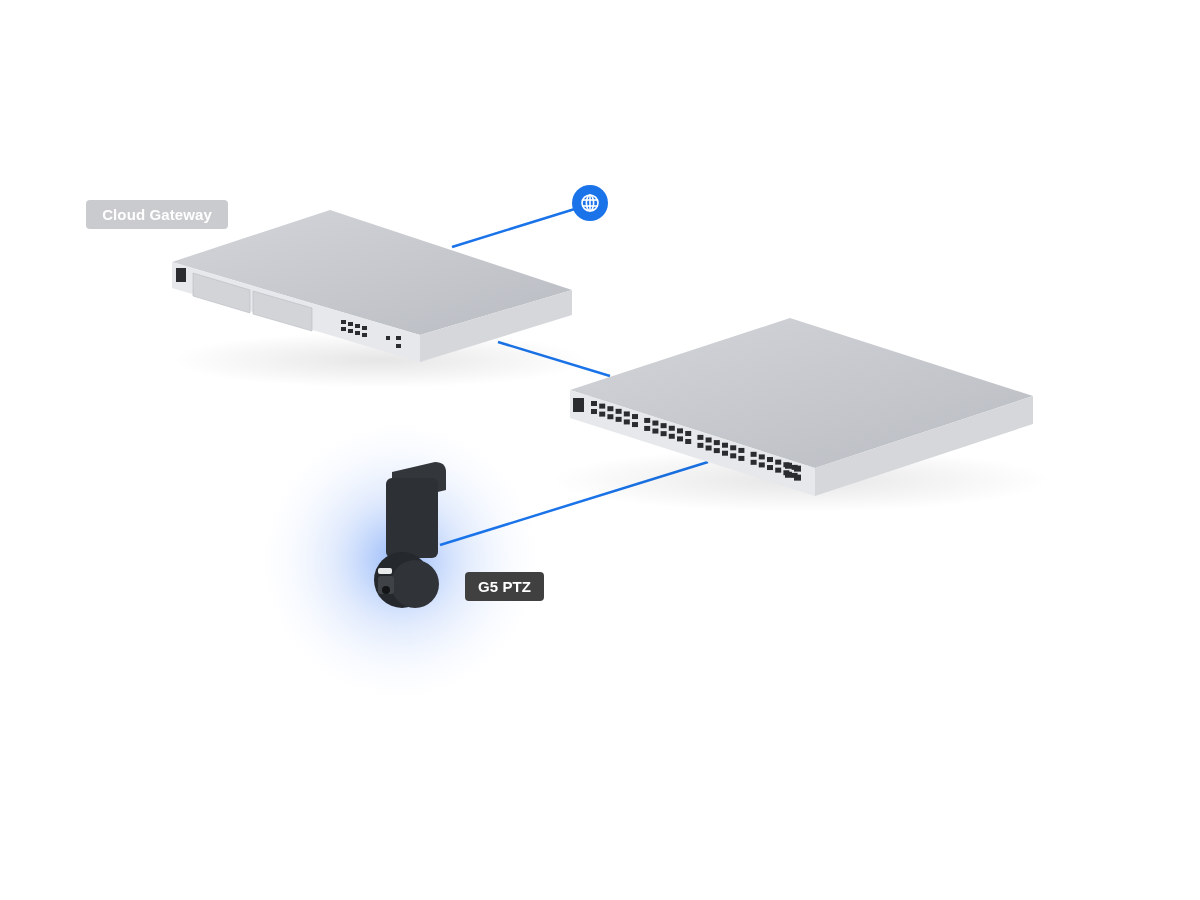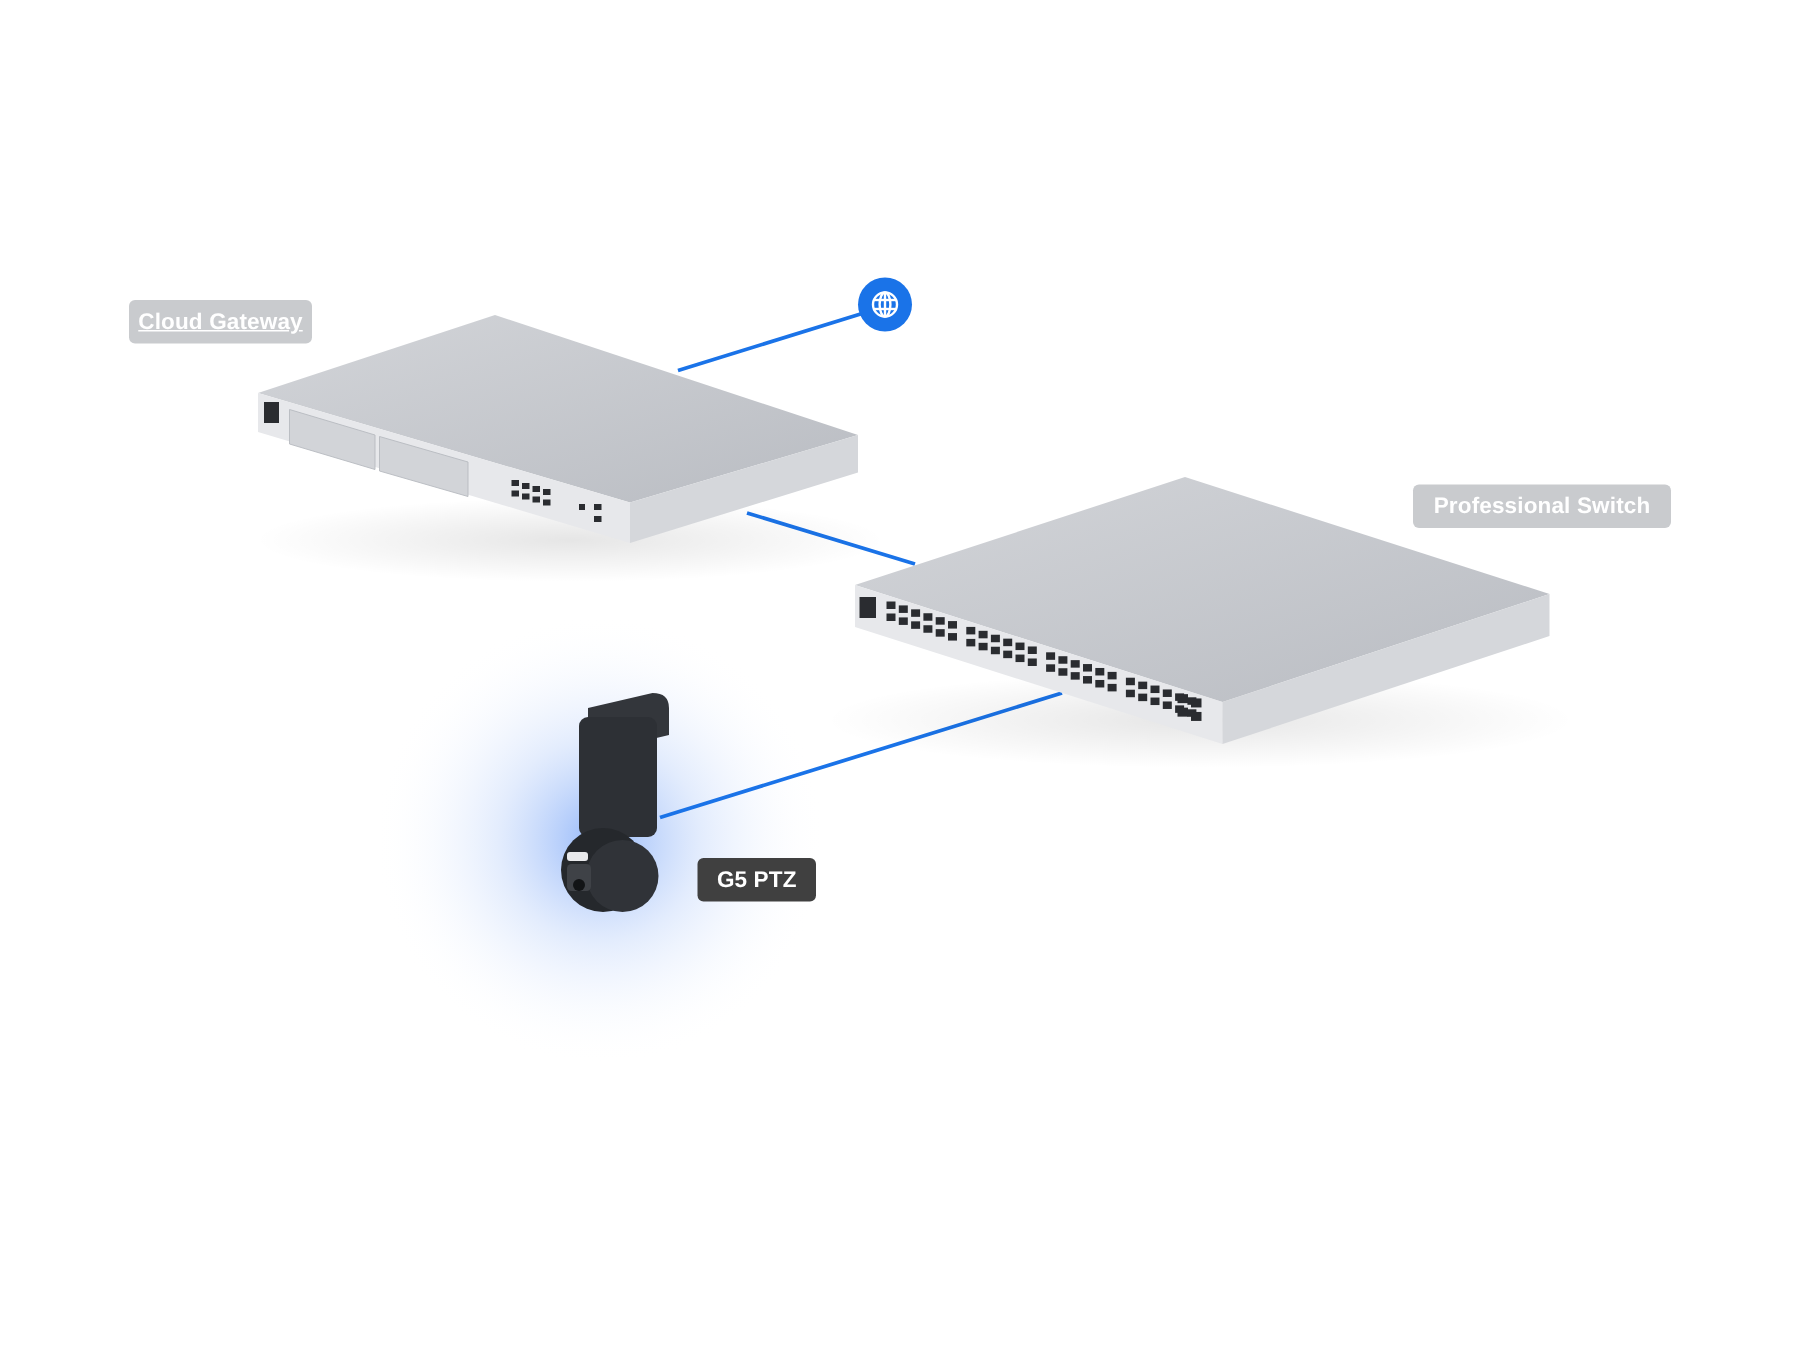--- a/index.html
+++ b/index.html
@@ -144,17 +144,16 @@
     <g stroke="#ffffff" stroke-width="1.6" fill="none">
       <circle cx="590" cy="203" r="8"></circle>
       <ellipse cx="590" cy="203" rx="3.6" ry="8"></ellipse>
       <line x1="582" y1="200" x2="598" y2="200"></line>
       <line x1="582" y1="206" x2="598" y2="206"></line>
       <line x1="590" y1="195" x2="590" y2="211"></line>
     </g>
   </g>
 </svg>
 
-<div class="label gray" style="left:86px;top:200px;width:122px;height:29px;text-decoration:underline;">Cloud Gateway</div>
-<div class="label gray" style="left:942px;top:323px;width:172px;height:29px;">Professional Switch</div>
+<div class="label gray" style="left:86px;top:200px;width:142px;height:29px;">Cloud Gateway</div>
 <div class="label blue" style="left:465px;top:572px;width:79px;height:29px;">G5 PTZ</div>
 
 </div>
 
 </body></html>

